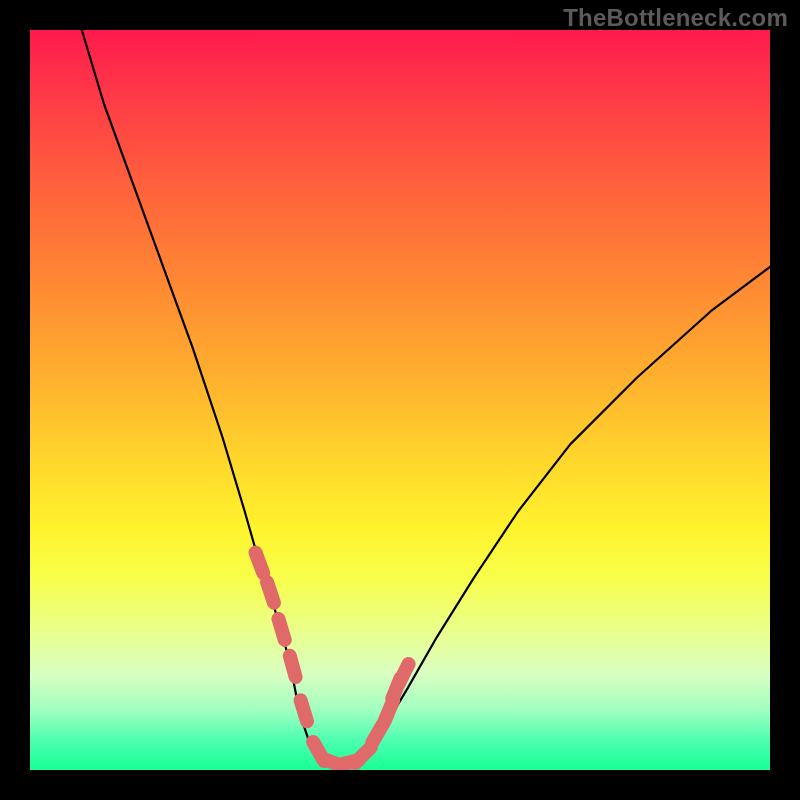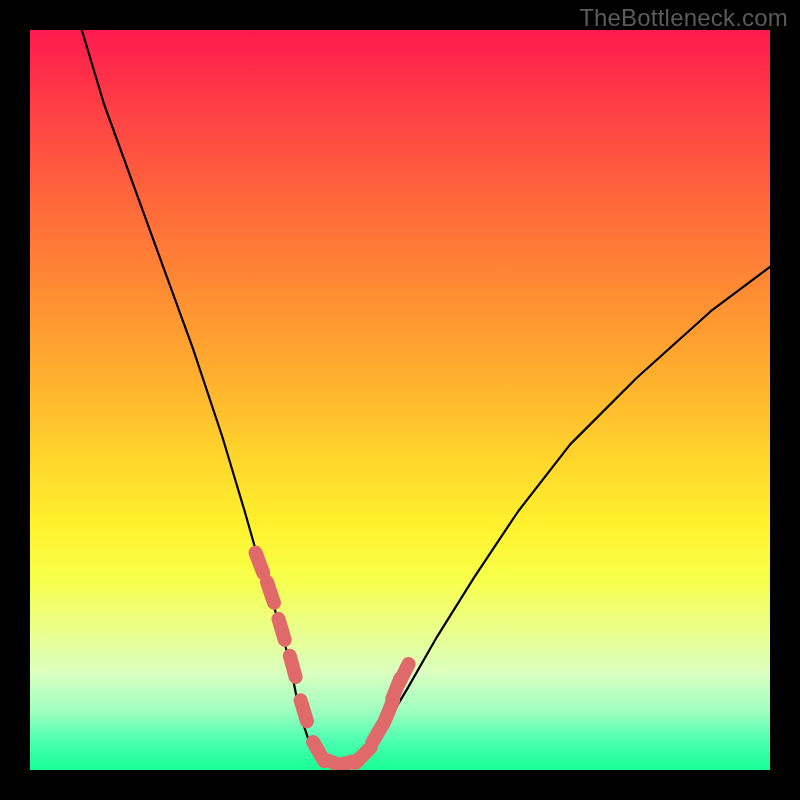--- a/index.html
+++ b/index.html
@@ -11,20 +11,21 @@
     overflow: hidden;
     font-family: Arial, Helvetica, sans-serif;
   }
   .frame {
     position: absolute;
     left: 0;
     top: 0;
     width: 800px;
     height: 800px;
     background: #000;
+    font-weight: bold;
   }
   .plot {
     position: absolute;
     left: 30px;
     top: 30px;
     width: 740px;
     height: 740px;
     background: linear-gradient(
       to bottom,
       #ff1a4e 0%,

